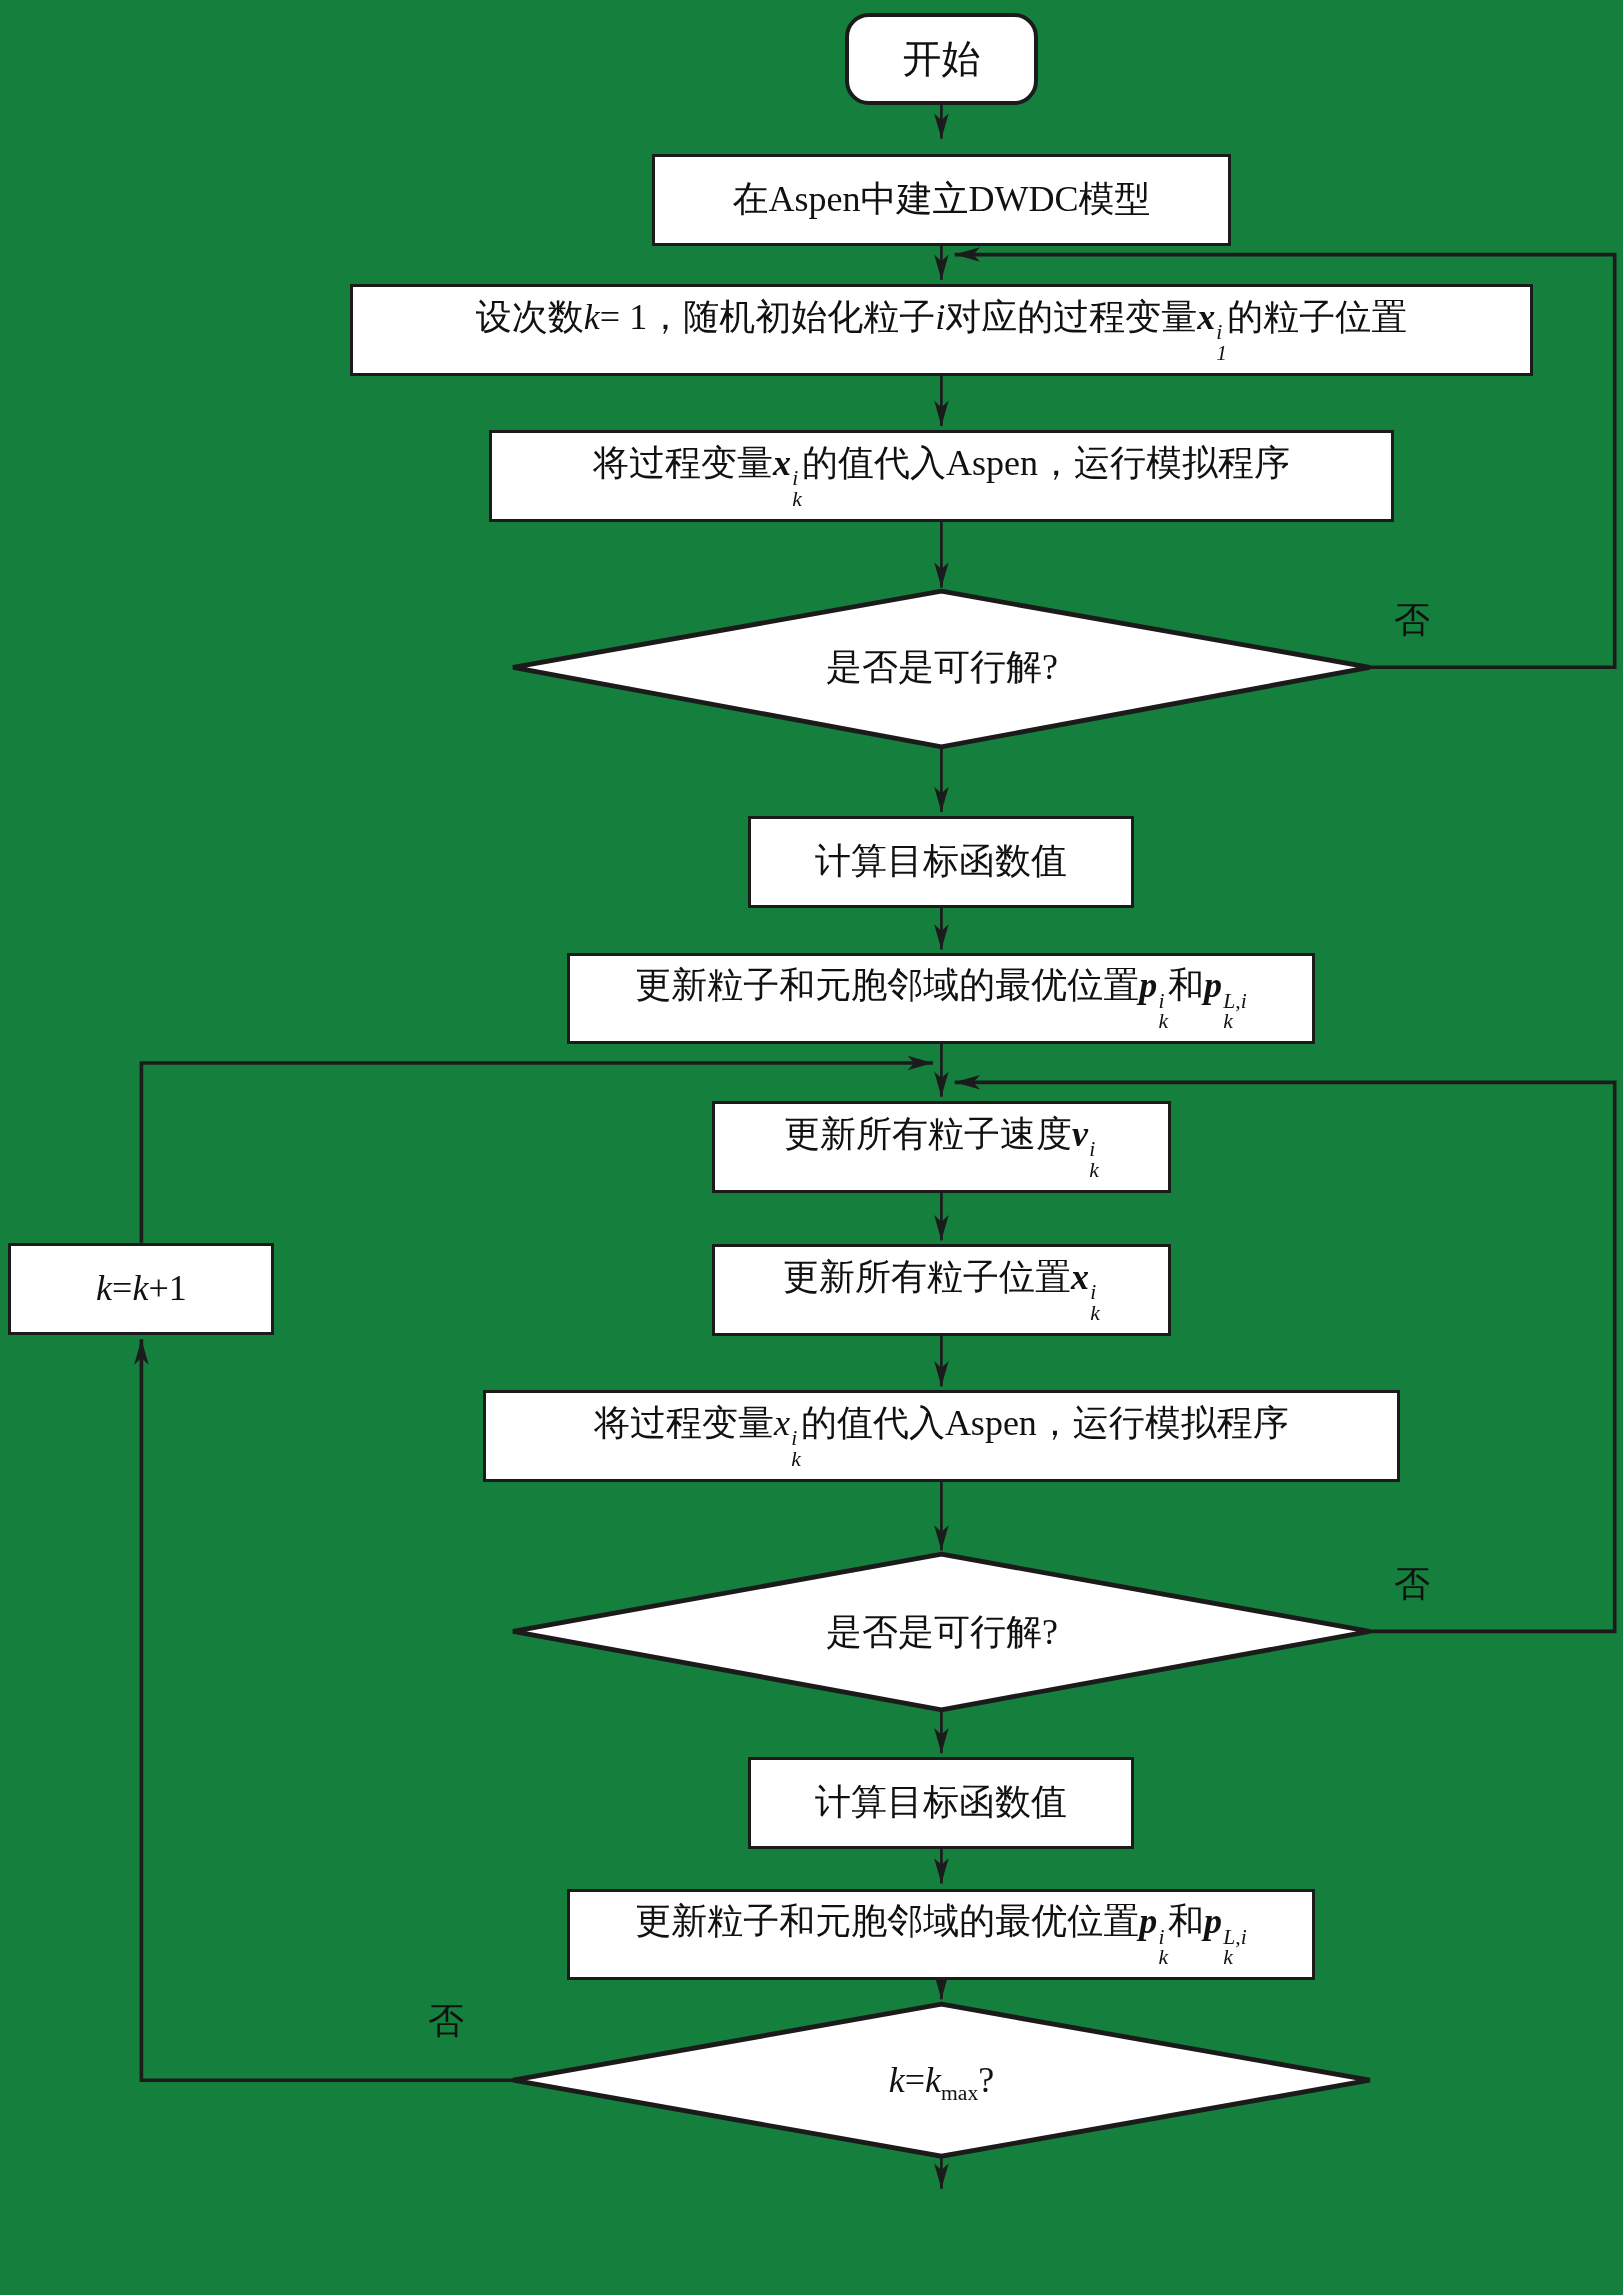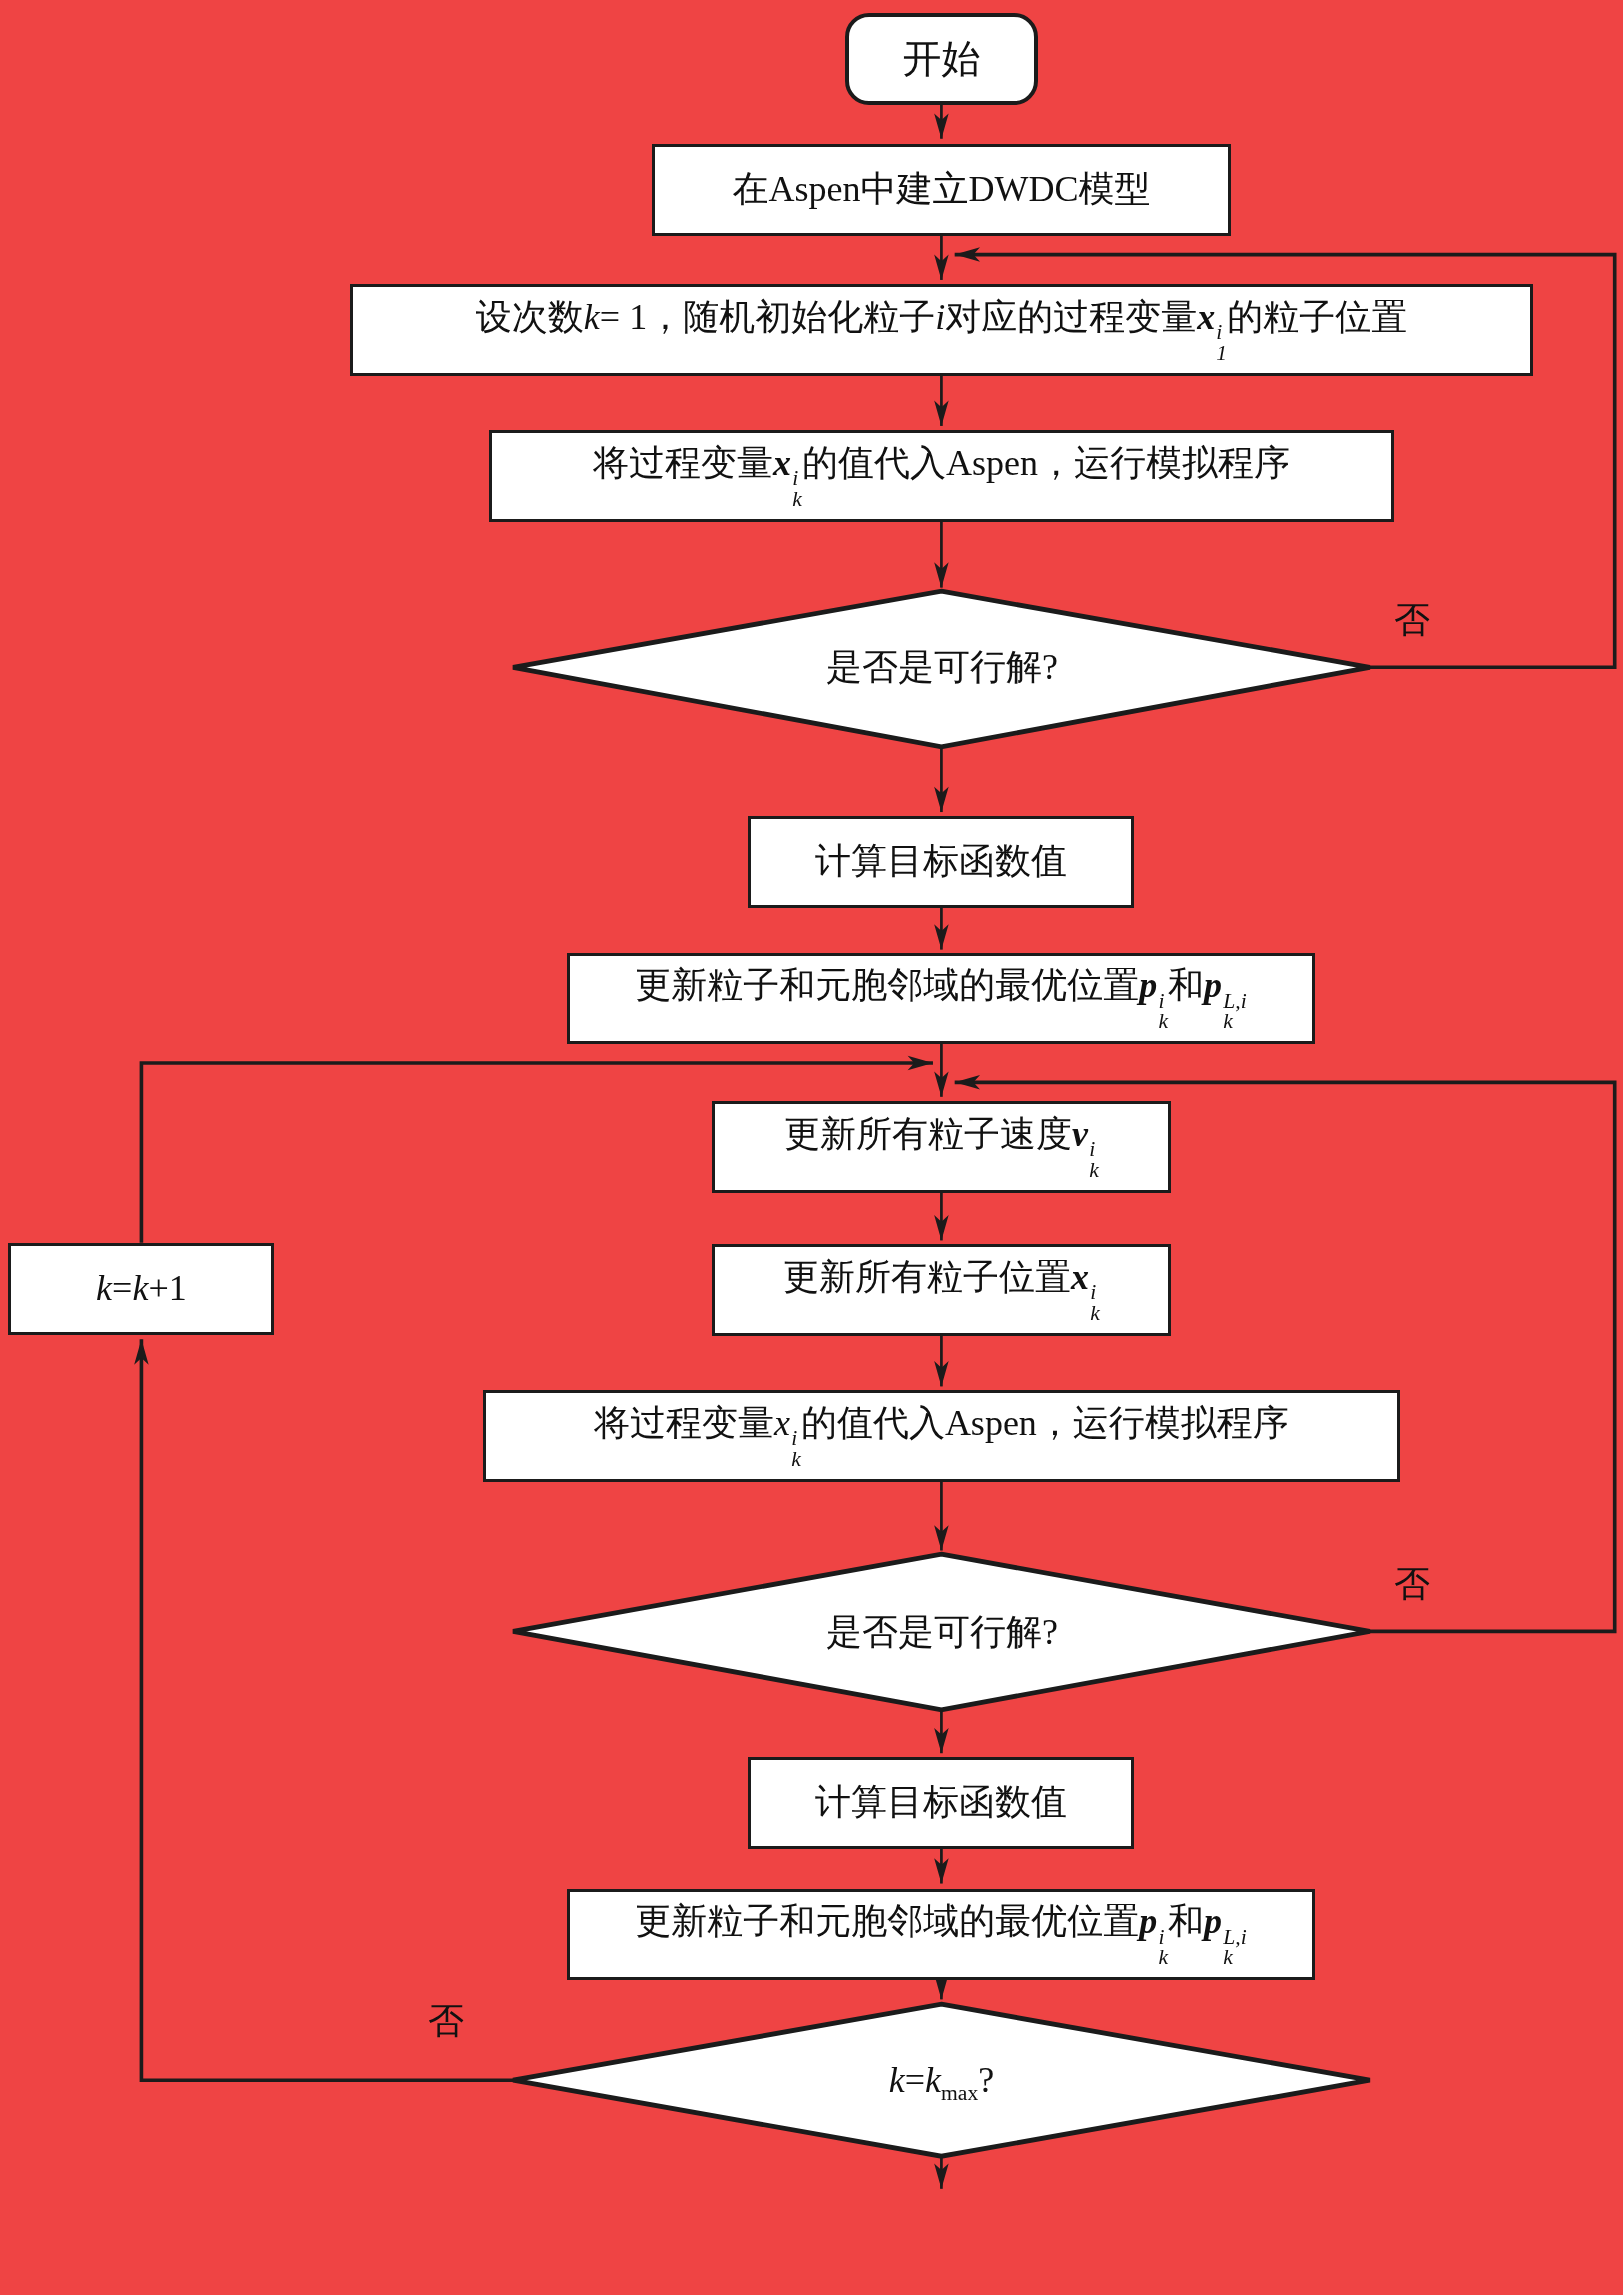--- a/index.html
+++ b/index.html
@@ -1,20 +1,20 @@
 <!DOCTYPE html>
 <html style="font-size:9.7px"><head>
 <meta charset="utf-8">
 <style>
   html, body { margin: 0; padding: 0; background: #ffffff; }
   #canvas {
     position: relative;
     width: 1624px;
     height: 2295px;
-    background: #ef4444;
+    background: #15803d;
     font-family: "Liberation Serif", "DejaVu Serif", serif;
     color: #111111;
   }
   #wires {
     position: absolute;
     left: 0; top: 0;
     width: 1624px; height: 2295px;
     z-index: 1;
   }
   .node {
@@ -108,21 +108,21 @@
       <polygon stroke-width="8" fill="#ffffff" points="1560,980 2270,1106 1560,1238 850,1106"></polygon>
       <polygon stroke-width="8" fill="#ffffff" points="1560,2576 2270,2704 1560,2834 850,2704"></polygon>
       <polygon stroke-width="8" fill="#ffffff" points="1560,3322 2270,3448 1560,3574 850,3448"></polygon>
     </g>
   </svg>
 
   <div class="node terminal" style="left:845px; top:13.3px; width:193px; height:92px;">
     <span>开始</span>
   </div>
 
-  <div class="node" style="left:652px; top:144px; width:579px; height:92px;">
+  <div class="node" style="left:652px; top:154px; width:579px; height:92px;">
     <span>在Aspen中建立DWDC模型</span>
   </div>
 
   <div class="node" style="left:350px; top:284px; width:1183px; height:92px;">
     <span>
       <span>设次数</span><span class="v-it">k</span><span>= 1，随机初始化粒子</span><span class="v-it">i</span><span>对应的过程变量</span><span class="v-bit">x</span><span class="ss">
           <span>i</span>
           <span>1</span>
         </span><span>的粒子位置</span>
     </span>

